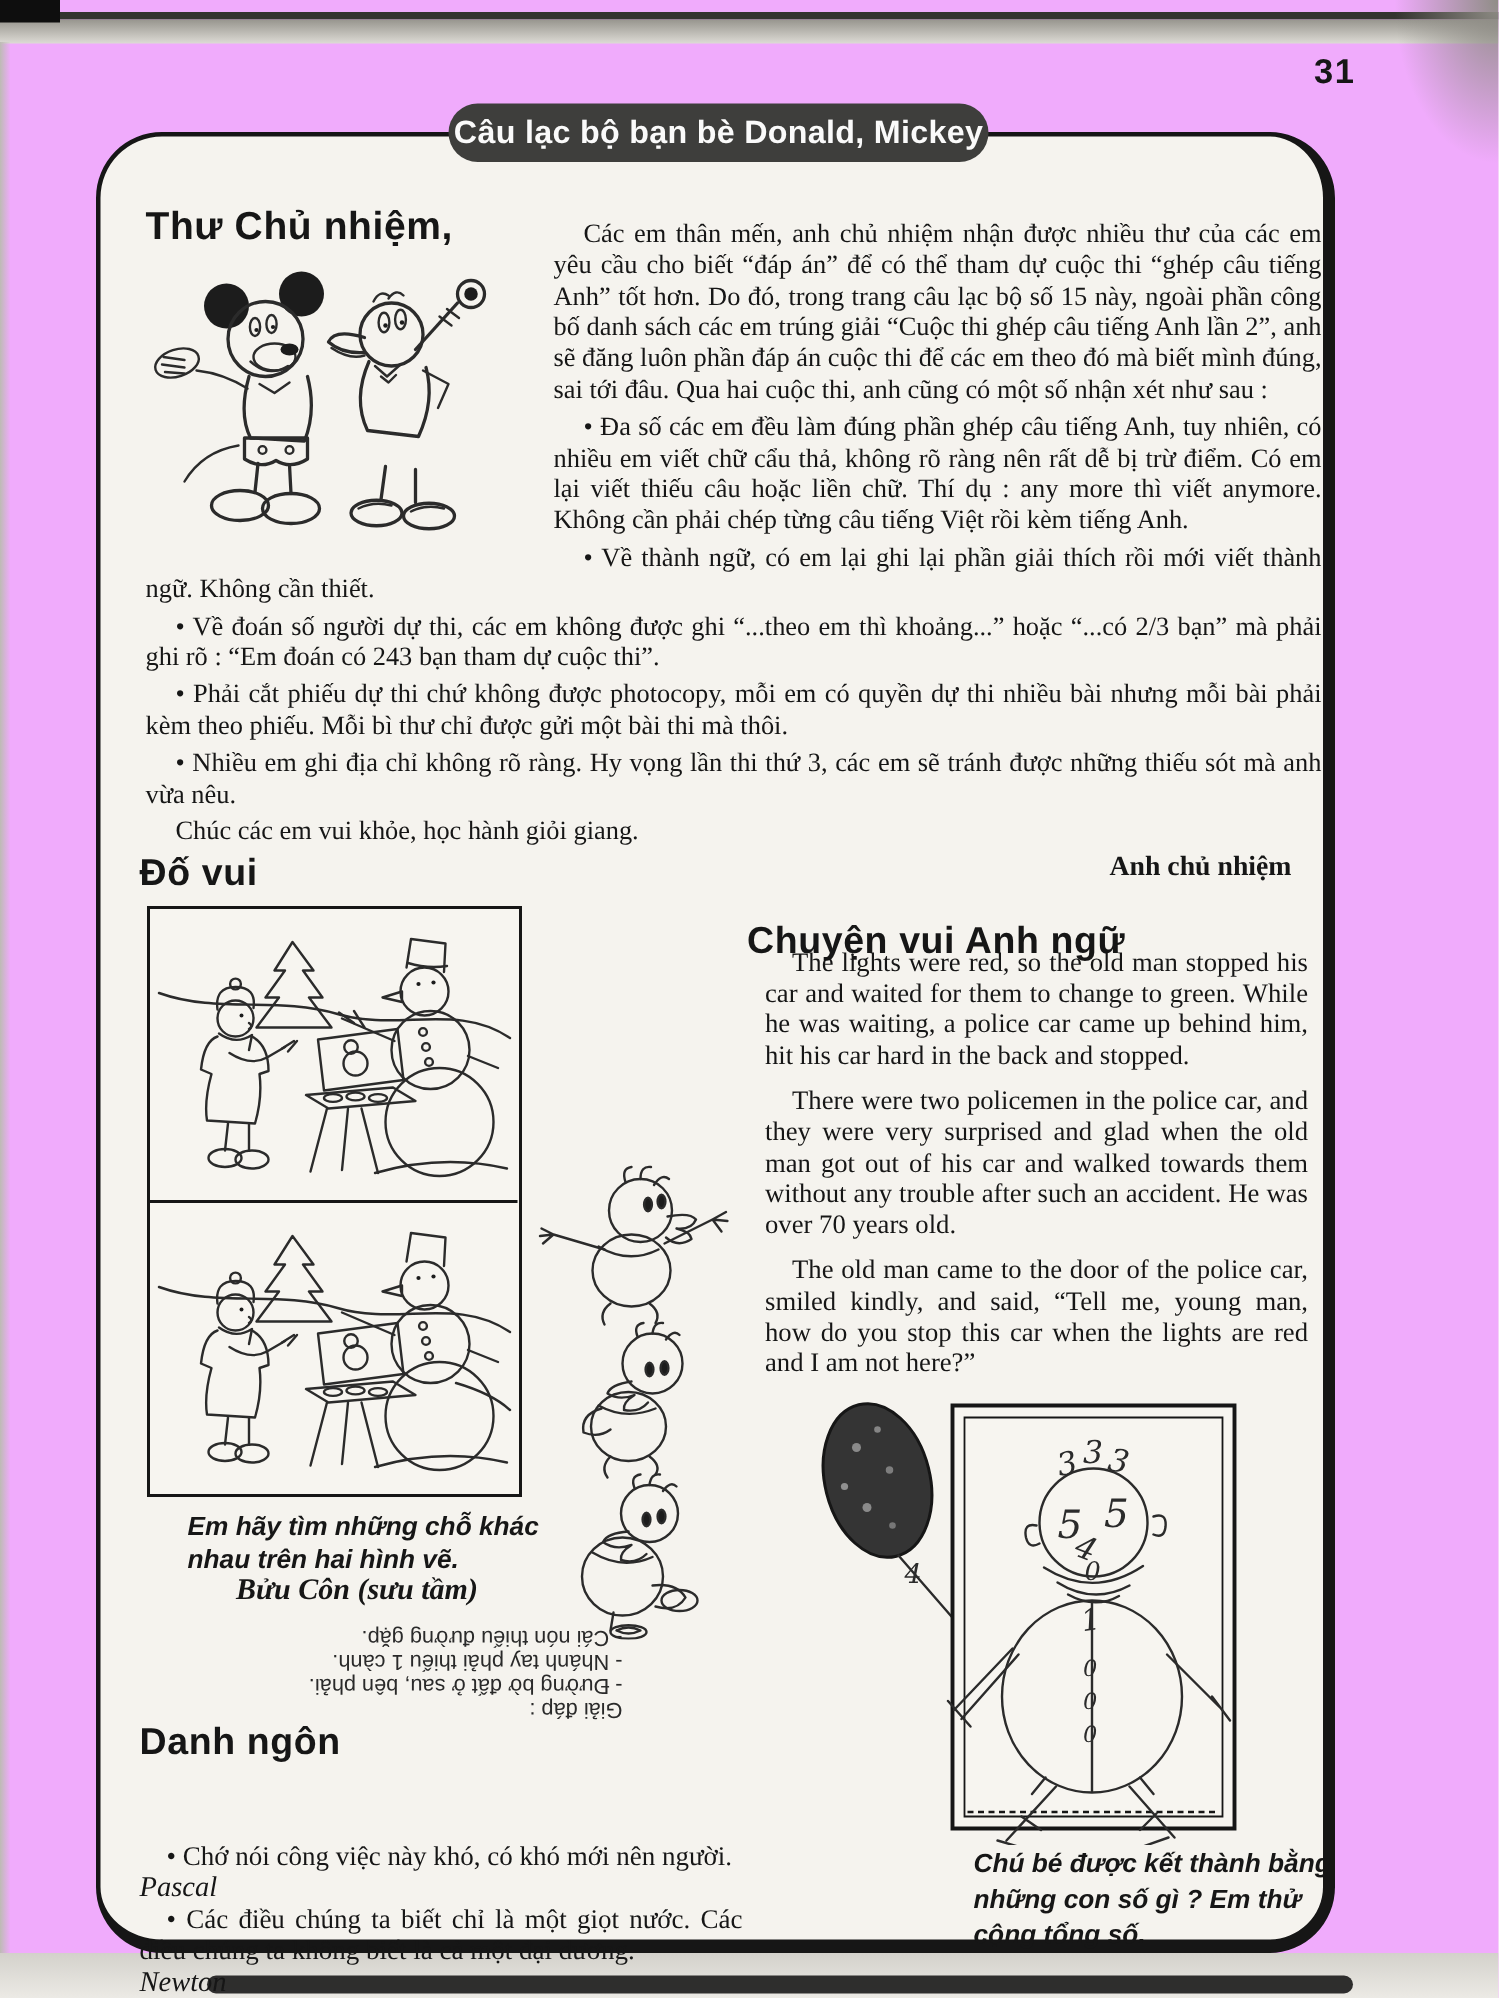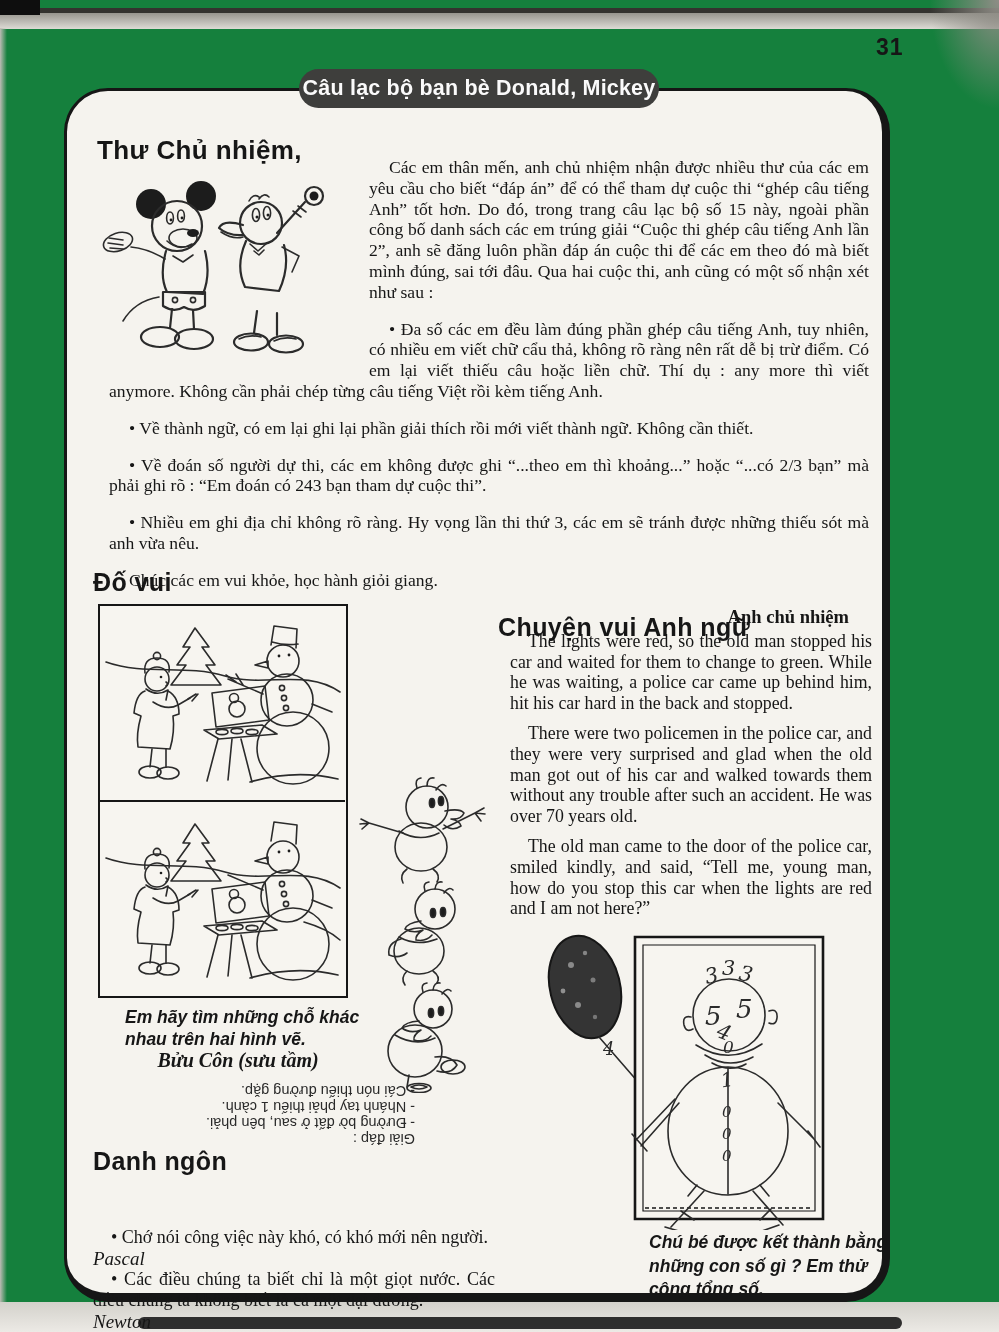--- a/index.html
+++ b/index.html
@@ -1,16 +1,16 @@
 <!DOCTYPE html>
 <html lang="vi"><head>
 <meta charset="utf-8">
 <style>
   html,body{margin:0;padding:0;}
-  .screen{position:relative;width:999px;height:1332px;background:#15803d;overflow:hidden;
+  .screen{position:relative;width:999px;height:1332px;background:#f0abfc;overflow:hidden;
           font-family:"Liberation Serif",serif;color:#161616;}
   .abs{position:absolute;}
   
   .art-topleft{left:0;top:0;width:40px;height:15px;background:#0e0e0e;}
   .art-topline{left:0;top:8px;width:999px;height:5px;background:#34332f;}
   .art-topband{left:0;top:13px;width:999px;height:16px;background:linear-gradient(#97958e,#dddbd5);}
   .art-topright{right:0;top:0;width:70px;height:110px;background:radial-gradient(ellipse at 100% 0,#8f8d86 0%,rgba(143,141,134,0) 70%);}
   .art-left{left:0;top:28px;width:7px;height:1280px;background:linear-gradient(90deg,#bdbbb4,rgba(189,187,180,0));}
   .art-bottomband{left:0;top:1302px;width:999px;height:30px;background:linear-gradient(#d3d1cb,#eceae5);}
   .art-bottombar{left:138px;top:1317px;width:764px;height:12px;background:#141414;border-radius:7px;opacity:.88;}
@@ -23,21 +23,21 @@
   .card{left:64px;top:88px;width:826px;height:1214px;box-sizing:border-box;background:#f5f3ee;
         border:3px solid #161616;border-right-width:8px;border-bottom-width:9px;border-radius:44px;}
 
   .h-sans{font-family:"Liberation Sans",sans-serif;font-weight:800;letter-spacing:.4px;}
   .h-letter{left:30px;top:44px;font-size:26px;}
   .h-dovui{left:26px;top:477px;font-size:25px;text-align:center;}
   .h-joke{left:431px;top:494px;font-size:25px;margin-top:28px;}
   .h-quotes{left:26px;top:1056px;font-size:25px;}
 
   .letter-flow{left:26px;top:50px;width:792px;font-size:17.6px;line-height:20.8px;text-align:justify;}
-  .letter-flow p{margin:16px;}
+  .letter-flow p{margin:4px;}
   .letter-flow p.ind{text-indent:20px;}
   .float-spacer{float:left;width:276px;height:229px;}
   .sig{margin-top:3px;text-align:right;padding-right:20px;font-weight:700;font-size:18.5px;text-indent:0 !important;}
 
   .mickey-ill{left:22px;top:80px;}
 
   .puzzle-box{left:31px;top:513px;width:250px;height:394px;box-sizing:border-box;border:2.5px solid #161616;background:#f7f5f0;}
   .ducks-ill{left:282px;top:666px;}
 
   .cap-bold{font-family:"Liberation Sans",sans-serif;font-weight:700;font-style:italic;margin-left:30px;}
@@ -137,20 +137,21 @@
         <path class="ink" d="M150,168 q10,-5 22,-2 M185,170 q10,-5 22,-2"></path>
       </g>
     </svg>
 
     <div class="abs letter-flow">
       <div class="float-spacer"></div>
       <p class="ind">Các em thân mến, anh chủ nhiệm nhận được nhiều thư của các em yêu cầu cho biết “đáp án” để có thể tham dự cuộc thi “ghép câu tiếng Anh” tốt hơn. Do đó, trong trang câu lạc bộ số 15 này, ngoài phần công bố danh sách các em trúng giải “Cuộc thi ghép câu tiếng Anh lần 2”, anh sẽ đăng luôn phần đáp án cuộc thi để các em theo đó mà biết mình đúng, sai tới đâu. Qua hai cuộc thi, anh cũng có một số nhận xét như sau :</p>
       <p class="ind">• Đa số các em đều làm đúng phần ghép câu tiếng Anh, tuy nhiên, có nhiều em viết chữ cẩu thả, không rõ ràng nên rất dễ bị trừ điểm. Có em lại viết thiếu câu hoặc liền chữ. Thí dụ : any more thì viết anymore. Không cần phải chép từng câu tiếng Việt rồi kèm tiếng Anh.</p>
       <p class="ind">• Về thành ngữ, có em lại ghi lại phần giải thích rồi mới viết thành ngữ. Không cần thiết.</p>
       <p class="ind">• Về đoán số người dự thi, các em không được ghi “...theo em thì khoảng...” hoặc “...có 2/3 bạn” mà phải ghi rõ : “Em đoán có 243 bạn tham dự cuộc thi”.</p>
+      <p class="ind">• Phải cắt phiếu dự thi chứ không được photocopy, mỗi em có quyền dự thi nhiều bài nhưng mỗi bài phải kèm theo phiếu. Mỗi bì thư chỉ được gửi một bài thi mà thôi.</p>
       <p class="ind">• Nhiều em ghi địa chỉ không rõ ràng. Hy vọng lần thi thứ 3, các em sẽ tránh được những thiếu sót mà anh vừa nêu.</p>
       <p class="ind">Chúc các em vui khỏe, học hành giỏi giang.</p>
       <p class="sig">Anh chủ nhiệm</p>
     </div>
 
     <div class="abs h-sans h-dovui">Đố vui</div>
 
     <div class="abs puzzle-box">
       <svg width="245" height="194" viewBox="0 0 245 194">
         <defs>

